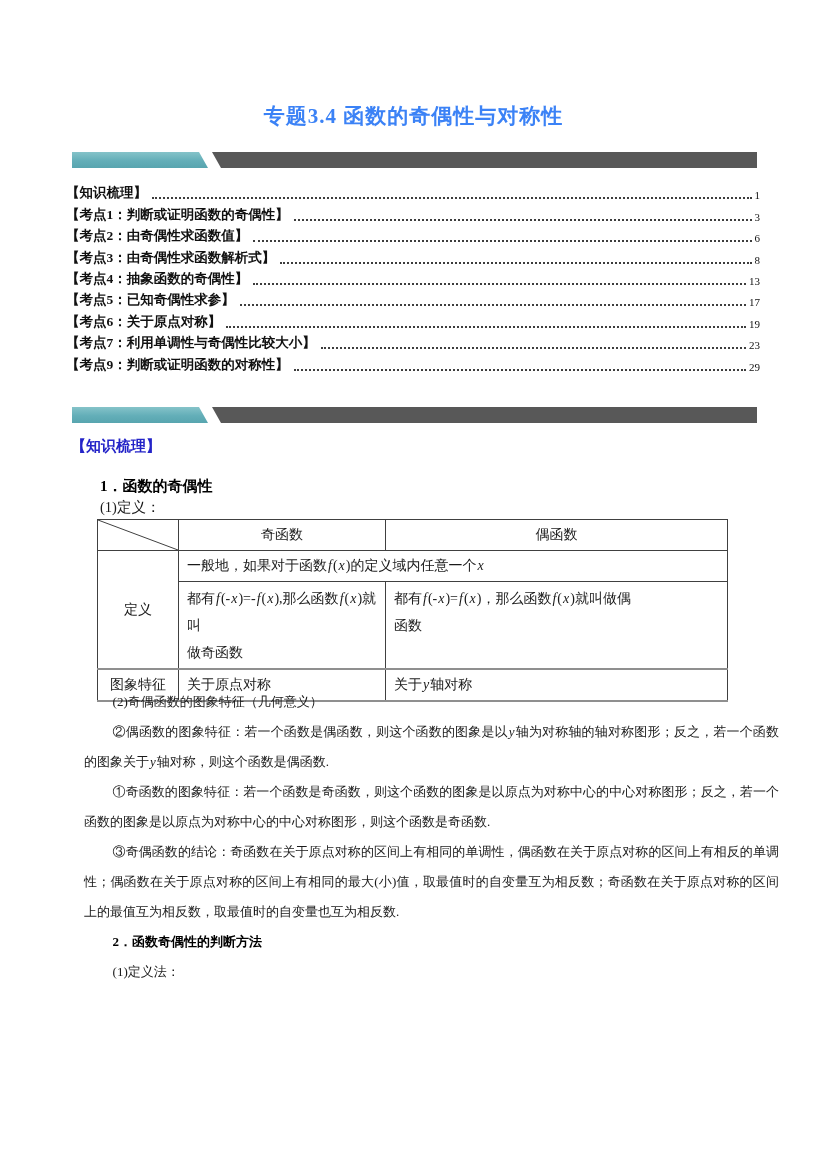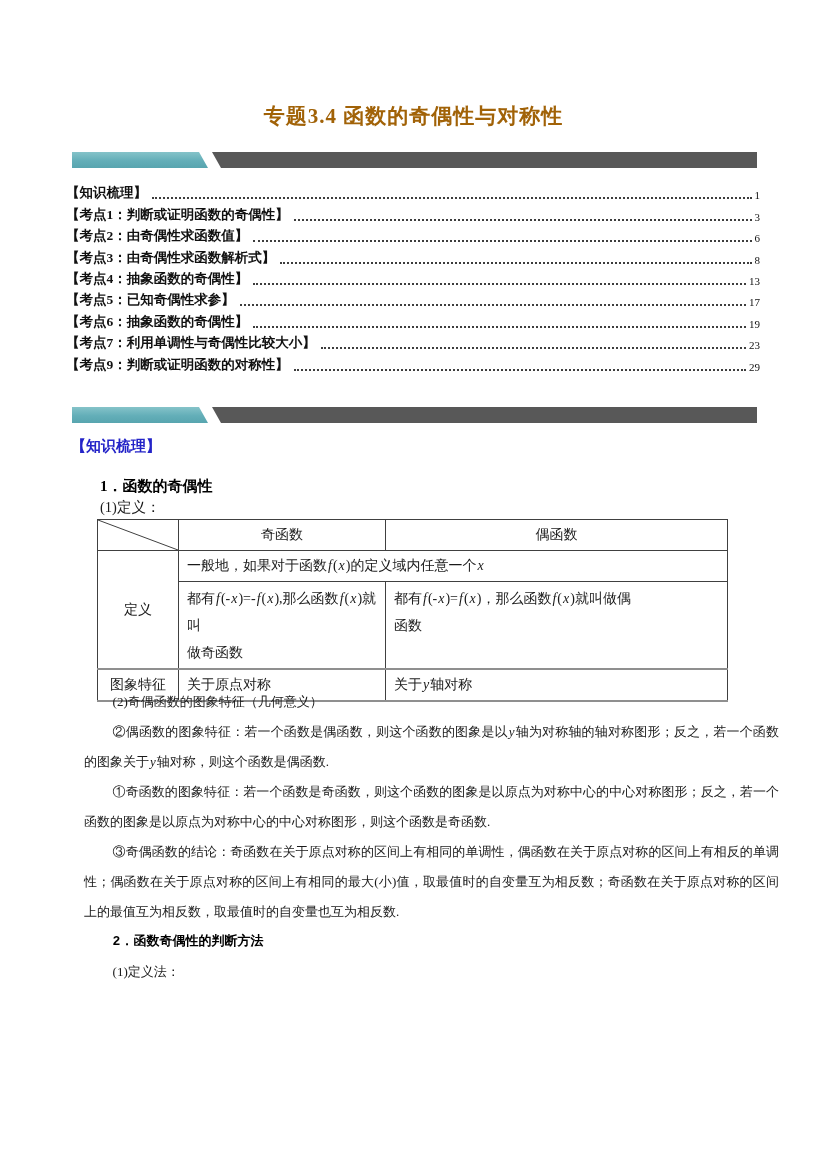--- a/index.html
+++ b/index.html
@@ -7,21 +7,21 @@
     position:relative;
     width:827px;height:1169px;
     background:#fff;
     font-family:"Liberation Serif","DejaVu Serif",serif;
     color:#1a1a1a;
     overflow:hidden;
   }
   .doc-title{
     position:absolute;top:102px;left:0;right:0;
     text-align:center;
-    font-size:21px;font-weight:bold;color:#a16207;
+    font-size:21px;font-weight:bold;color:#3b82f6;
     letter-spacing:1px;
   }
   
   .deco-bar{position:absolute;left:72px;width:685px;height:16px;}
   .deco-bar .teal{
     position:absolute;left:0;top:0;width:136px;height:16px;
     background:linear-gradient(180deg,#85c3c9 0%,#63aeb8 55%,#58a5af 100%);
     clip-path:polygon(0 0,127px 0,136px 16px,0 16px);
   }
   .deco-bar .gray{
@@ -77,21 +77,21 @@
   tr.detail td{height:51px;vertical-align:top;line-height:27px;padding-top:3px;}
   tr.graph td{height:26px;border-top:2px solid #8f8f8f;}
   table.def-table{border-bottom:2px solid #8f8f8f;}
   
   .body-text{
     position:absolute;top:687px;left:84px;width:695px;
     font-size:13px;line-height:30px;
     text-align:justify;color:#1a1a1a;
   }
   .body-text p{margin:0;text-indent:2.2em;}
-  .body-text .h2{margin:0;text-indent:2.2em;font-weight:bold;color:#000;font-family:Liberation Mono, monospace;}
+  .body-text .h2{margin:0;text-indent:2.2em;font-weight:bold;color:#000;}
   
   .mv{font-family:"Liberation Serif","DejaVu Serif",serif;font-style:italic;padding:0 1px;}
 </style>
 </head>
 <body>
 
 <div class="page">
 
   <div class="doc-title">专题3.4 函数的奇偶性与对称性</div>
 
@@ -125,21 +125,21 @@
       <span class="toc-label">【考点4：抽象函数的奇偶性】</span>
       <span class="toc-leader"></span>
       <span class="toc-page">13</span>
     </div>
     <div class="toc-row">
       <span class="toc-label">【考点5：已知奇偶性求参】</span>
       <span class="toc-leader"></span>
       <span class="toc-page">17</span>
     </div>
     <div class="toc-row">
-      <span class="toc-label">【考点6：抽象函数的奇偶性】</span>
+      <span class="toc-label">【考点6：关于原点对称】</span>
       <span class="toc-leader"></span>
       <span class="toc-page">19</span>
     </div>
     <div class="toc-row">
       <span class="toc-label">【考点7：利用单调性与奇偶性比较大小】</span>
       <span class="toc-leader"></span>
       <span class="toc-page">23</span>
     </div>
     <div class="toc-row">
       <span class="toc-label">【考点9：判断或证明函数的对称性】</span>

